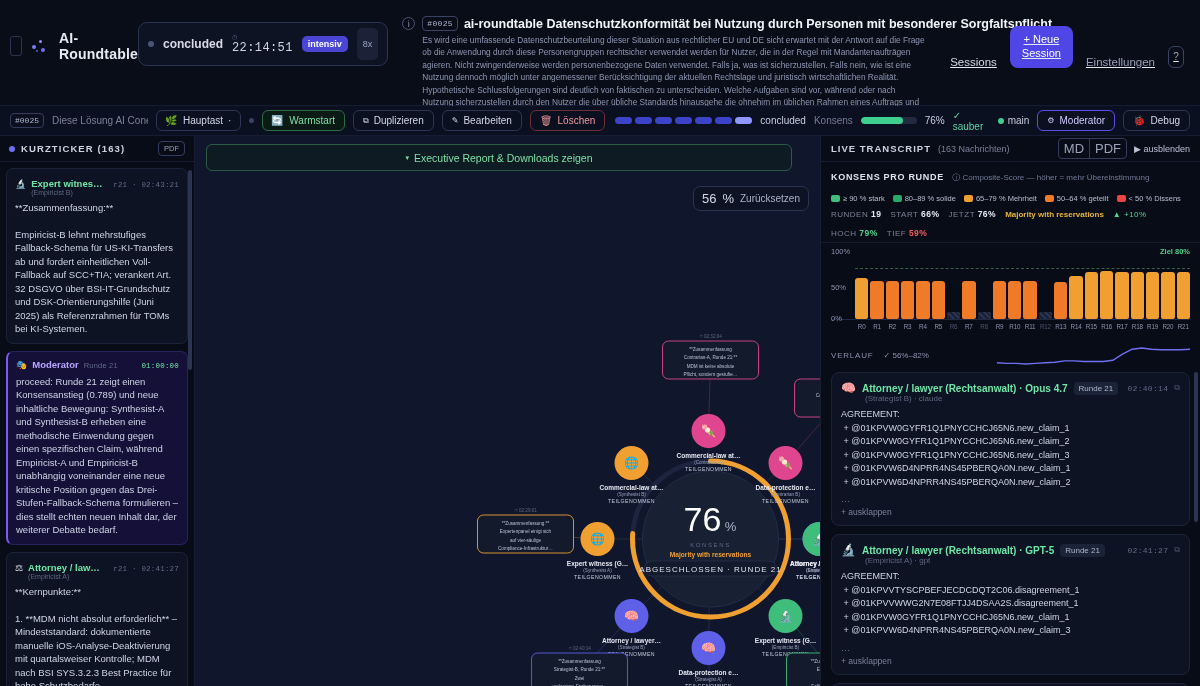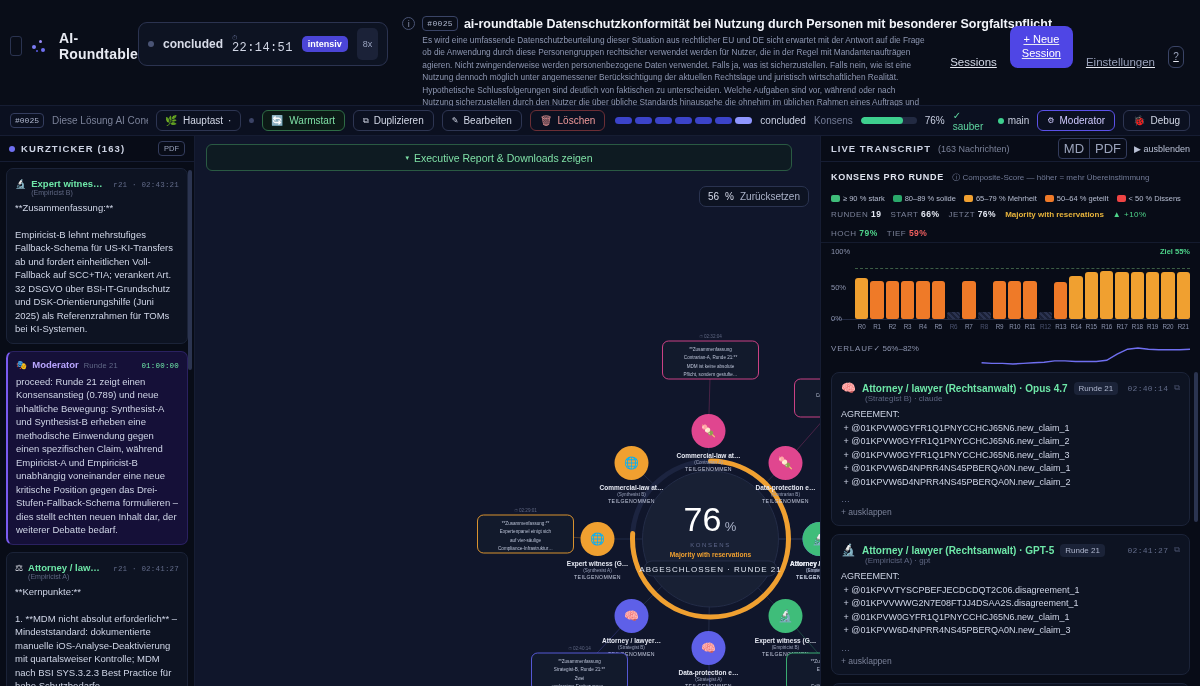--- a/index.html
+++ b/index.html
@@ -137,21 +137,21 @@
   .report-btn{
     position:absolute; left:11px; top:8px; right:28px; height:27px;
     border:1px solid #2a5a43; border-radius:6px; background:#0e1b22;
     display:flex;align-items:center;justify-content:center; gap:5px;
     font-size:10.5px; color:#7fe0a6;
   }
   .zoom-ctl{
     position:absolute; right:11px; top:50px; display:flex; align-items:center; gap:6px;
     border:1px solid #2a3350; border-radius:7px; background:#0d1322; padding:4px 8px;
   }
-  .zoom-val{ font-size:10px; color:#d4d9e8;}
+  .zoom-val{ font-size:13px; color:#d4d9e8;}
   .zoom-reset{ font-size:10px; color:#aab2c8;}
   svg.canvas{ position:absolute; inset:0; width:100%; height:100%;}
   .nodelabel{ font-size:6.5px; fill:#e6e9f3; font-weight:700; text-anchor:middle;}
   .nodesub{ font-size:4.6px; fill:#9aa2bb; text-anchor:middle;}
   .nodestat{ font-size:5.2px; fill:#c3c9dc; text-anchor:middle; letter-spacing:.4px;}
   .bubtxt{ font-size:4.6px; fill:#b9c0d4; text-anchor:middle;}
   .bubtime{ font-size:4.6px; fill:#5f6782; text-anchor:middle;}
 
   
   .right{ width:380px; flex:0 0 380px; background:#080c17; border-left:1px solid #161d33; display:flex;flex-direction:column;}
@@ -182,21 +182,21 @@
   .plot{ position:relative; height:62px; margin-top:2px; border-bottom:1px solid #222a42;}
   .gl{ position:absolute; left:24px; right:0; border-top:1px dashed #3c5e45; }
   .ylab{ position:absolute; left:0; font-size:7.5px; color:#8b93ad;}
   .bars{ position:absolute; left:24px; right:0; bottom:0; top:0; display:flex; align-items:flex-end; gap:2px;}
   .bcol{ flex:1; display:flex; flex-direction:column; justify-content:flex-end; height:100%;}
   .bar{ width:100%; border-radius:3px 3px 2px 2px;}
   .bar.skip{ background:repeating-linear-gradient(45deg,#2b3350 0 2px,#1a2036 2px 4px); height:7px !important; border-radius:2px;}
   .xaxis{ display:flex; gap:2px; margin-left:24px; margin-top:3px;}
   .xt{ flex:1; text-align:center; font-size:6.3px; color:#8b93ad; letter-spacing:-.2px;}
   .xt.off{ color:#4b5370;}
-  .verlauf{ display:flex; padding:5px 10px 0 10px;}
+  .verlauf{ display:flex; align-items:center; gap:10px; padding:5px 10px 0 10px;}
   .vl-t{ font-size:8px; letter-spacing:.8px; color:#8b93ad;}
   .vl-r{ font-size:8px; color:#8b93ad;}
   .spark{ flex:1; height:22px;}
 
   .msgs{ flex:1; overflow:hidden; padding:6px 10px; position:relative;}
   .msg{ background:#0d1322; border:1px solid #1b2338; border-radius:8px; padding:8px 9px; margin-bottom:8px;}
   .m-row{ display:flex; align-items:center; gap:6px;}
   .m-av{ font-size:12px;}
   .m-name{ font-size:10px; font-weight:700; color:#6ee7a8;}
   .m-rnd{ background:#1b2338; border-radius:4px; font-size:8px; padding:2px 5px; color:#aeb6cd;}
@@ -525,21 +525,21 @@
         <span class="st amber">Majority with reservations</span>
         <span class="st green">▲ +10%</span>
         <span class="st"><span>HOCH</span> <b class="hi" style="color:#4ed48a">79%</b></span>
         <span class="st red"><span style="color:#7b8299">TIEF</span> <b>59%</b></span>
       </div>
     </div>
 
     <div class="chart-wrap">
       <div class="chart-top">
         <span class="y100">100%</span>
-        <span class="ziel">Ziel 55%</span>
+        <span class="ziel">Ziel 80%</span>
       </div>
       <div class="plot">
         <div class="gl" id="targetLine" style="bottom: 49.6px;"></div>
         <span class="ylab" id="y50" style="bottom: 27px;">50%</span>
         <span class="ylab" id="y0" style="bottom: -4px;">0%</span>
         <div class="bars" id="bars">
             <div class="bcol">
               <div class="bar" style="height: 40.92px; background: rgb(240, 160, 48);"></div>
             </div>
             <div class="bcol">

